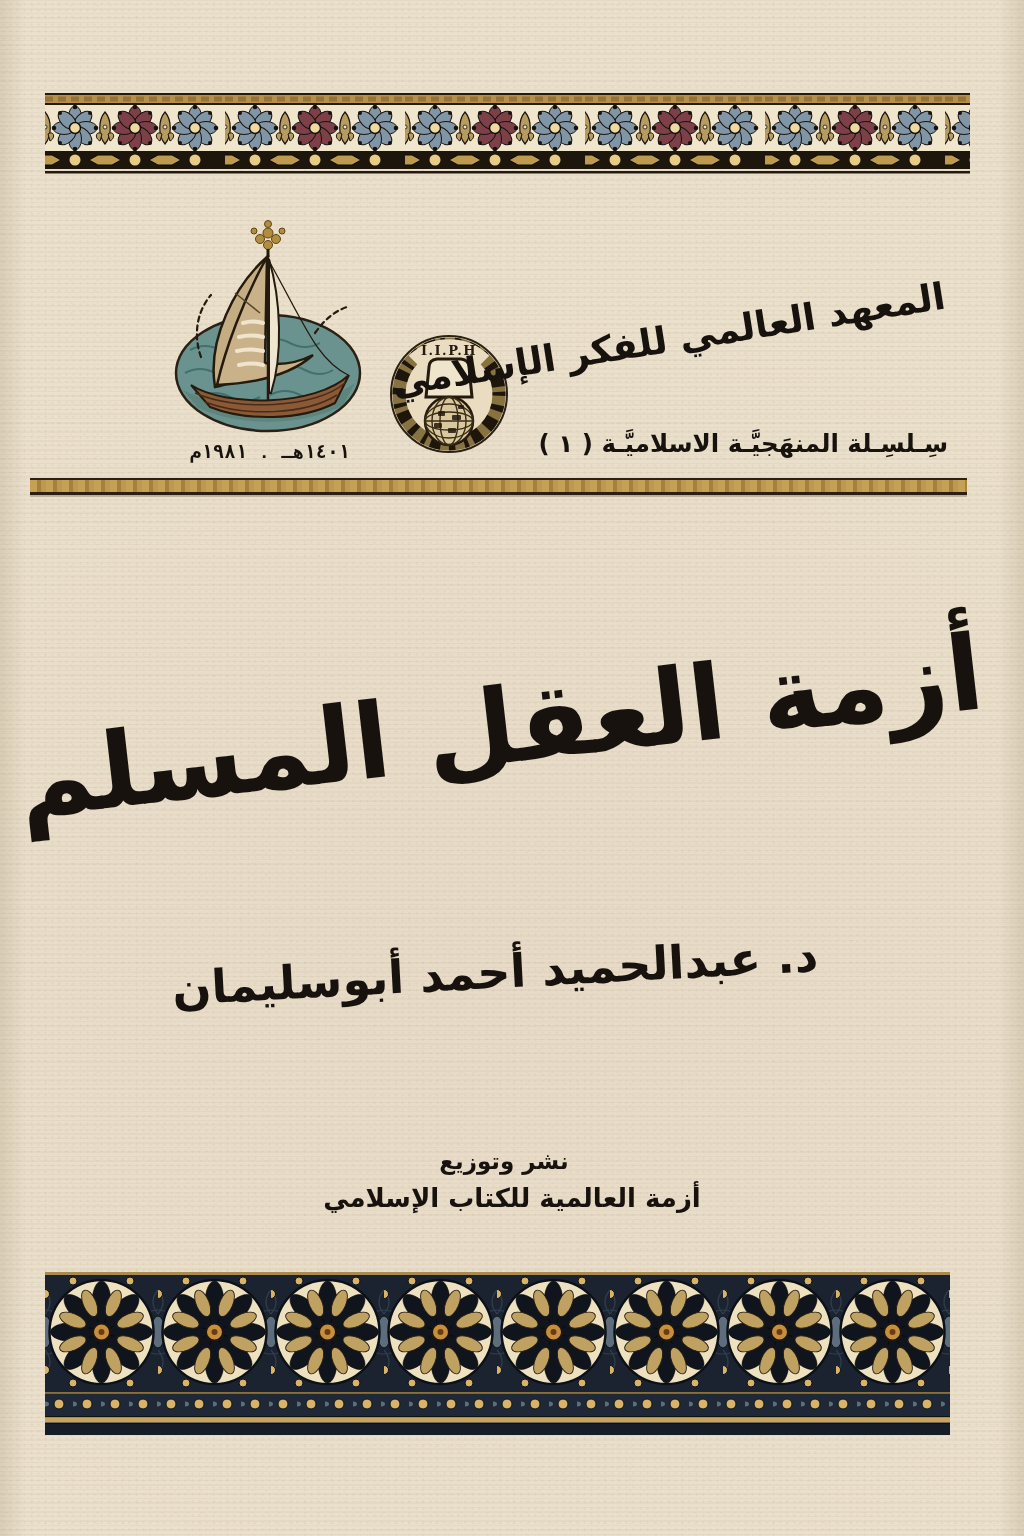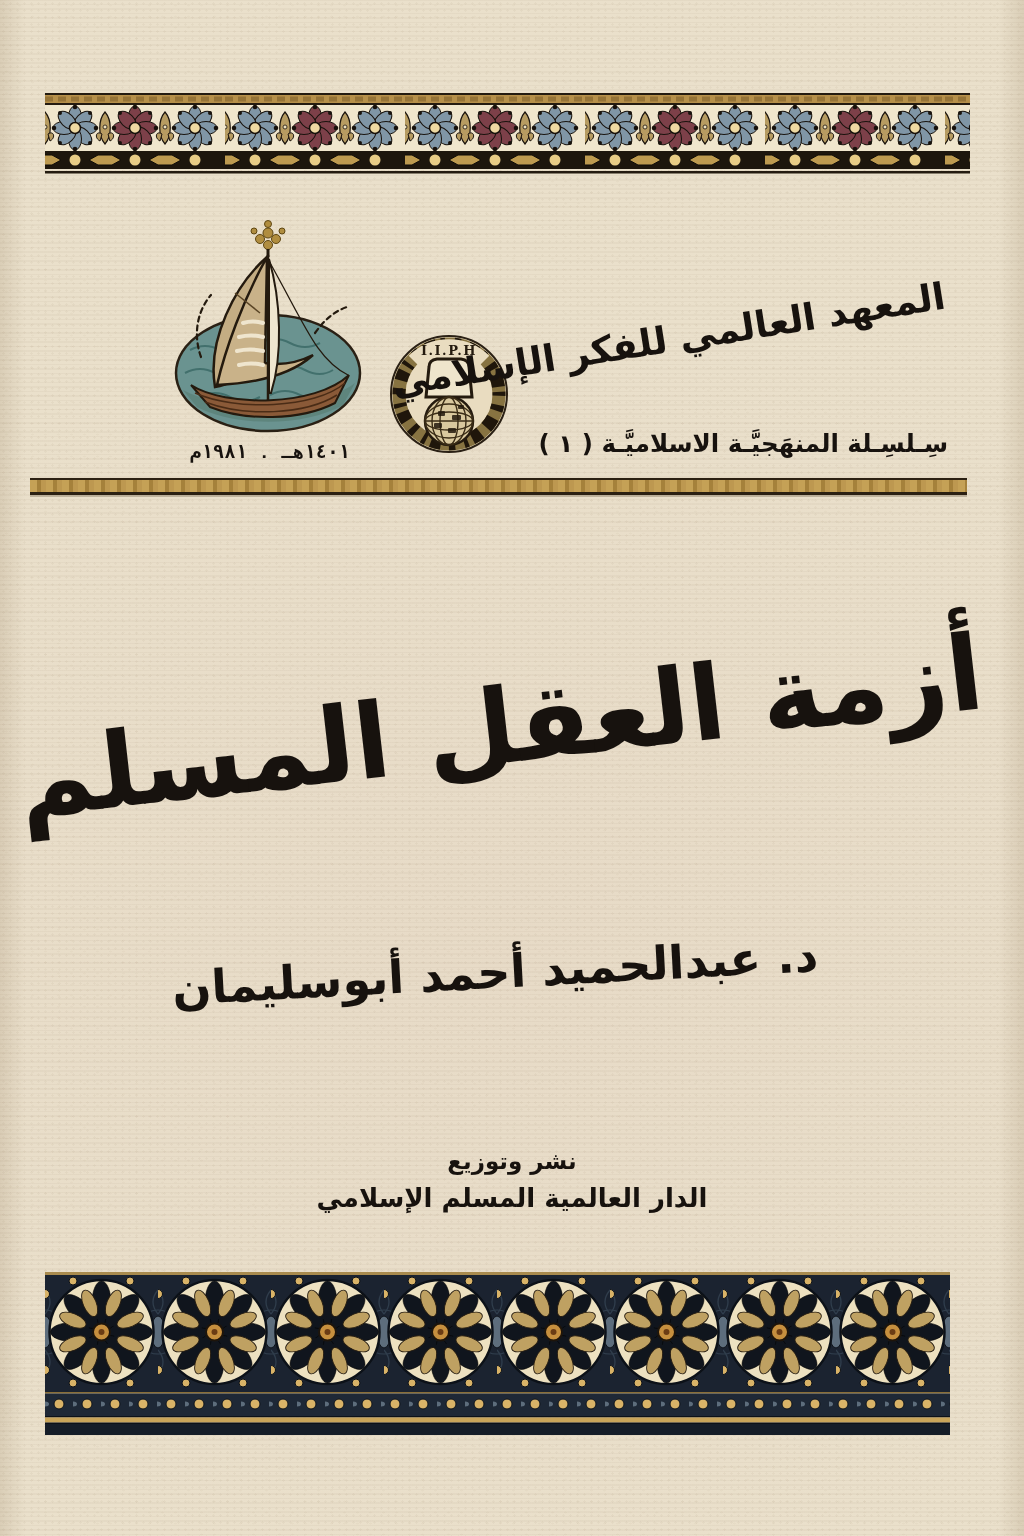--- a/index.html
+++ b/index.html
@@ -50,21 +50,21 @@
   }
   
   .author{
     left:170px;top:922px;width:650px;height:100px;
     display:flex;align-items:center;justify-content:center;
     font-size:46px;font-weight:bold;white-space:nowrap;
     transform:rotate(-3deg);
     letter-spacing:-1px;
   }
   
-  .pub1{left:312px;top:1148px;width:400px;text-align:center;font-size:23px;font-weight:bold;}
+  .pub1{left:304px;top:1148px;width:400px;text-align:center;font-size:23px;font-weight:bold;}
   .pub2{left:262px;top:1183px;width:500px;text-align:center;font-size:26px;font-weight:bold;}
 
   .emblem-date{
     left:165px;top:440px;width:210px;text-align:center;
     font-size:19px;font-weight:bold;white-space:nowrap;font-family:Liberation Mono, monospace;
   }
 </style>
 </head>
 <body>
 
@@ -212,21 +212,21 @@
 <div class="abs institute ink rtl">المعهد العالمي للفكر الإسلامي</div>
 <div class="abs series ink rtl">سِـلسِـلة المنهَجيَّـة الاسلاميَّـة ( ١ )</div>
 
 <div class="abs gold-rule"></div>
 
 <div class="abs main-title ink rtl">أزمة العقل المسلم</div>
 
 <div class="abs author ink rtl">د. عبدالحميد أحمد أبوسليمان</div>
 
 <div class="abs pub1 ink rtl">نشر وتوزيع</div>
-<div class="abs pub2 ink rtl">الدار العالمية المسلم الإسلامي</div>
+<div class="abs pub2 ink rtl">أزمة العالمية للكتاب الإسلامي</div>
 
 <svg class="abs" style="left:45px;top:1272px;" width="905" height="163" viewBox="0 0 905 163">
   <defs>
     <g id="bigRosette">
       <circle cx="0" cy="0" r="52" fill="#ede1c0" stroke="#0c1118" stroke-width="2.5"></circle>
       <g fill="#10151d" stroke="#000000" stroke-width="0.6">
         <ellipse transform="rotate(0)   translate(0,-29)" rx="9.5" ry="22"></ellipse>
         <ellipse transform="rotate(45)  translate(0,-29)" rx="9.5" ry="22"></ellipse>
         <ellipse transform="rotate(90)  translate(0,-29)" rx="9.5" ry="22"></ellipse>
         <ellipse transform="rotate(135) translate(0,-29)" rx="9.5" ry="22"></ellipse>

